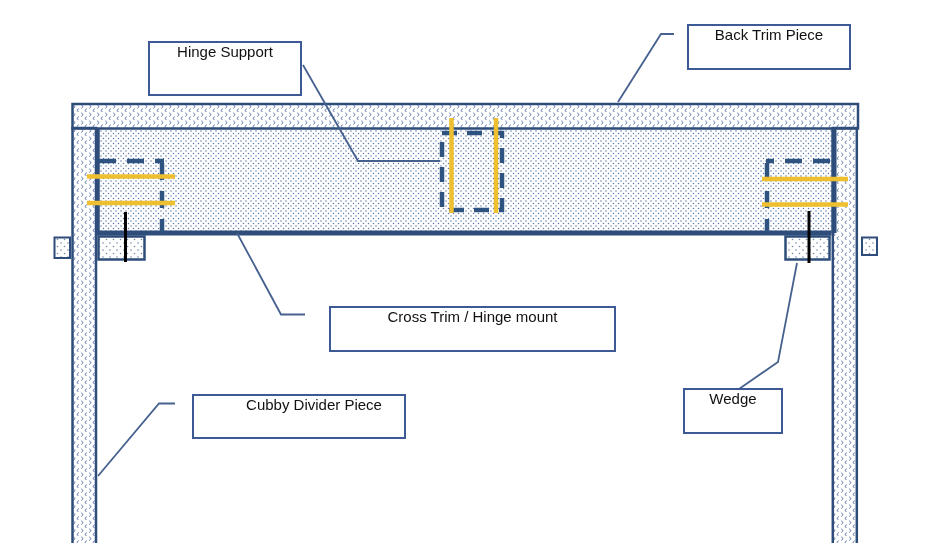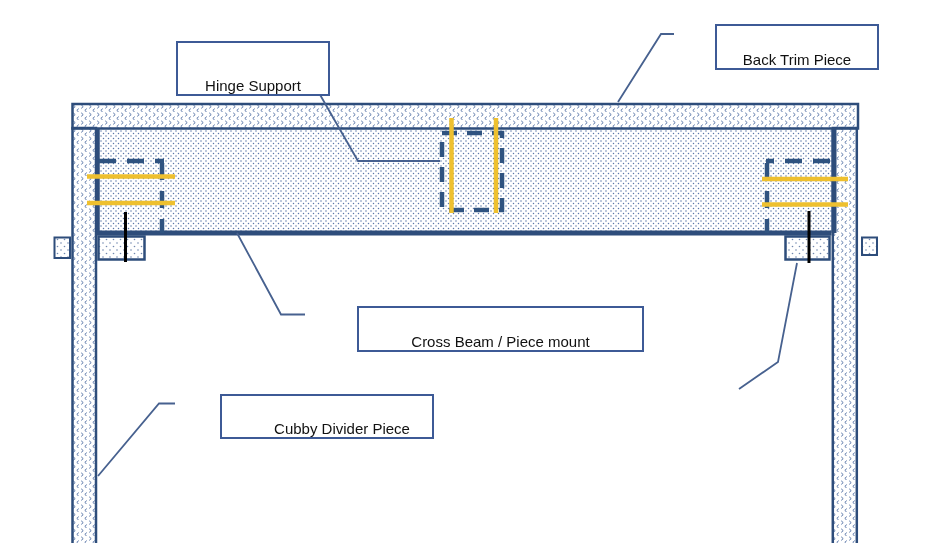--- a/index.html
+++ b/index.html
@@ -8,25 +8,24 @@
     width:932px;height:543px;
     background:#ffffff;
     overflow:hidden;
     font-family:"Liberation Sans", sans-serif;
   }
   #drawing{position:absolute;left:0;top:0;}
   .label-box{
     position:absolute;
     background:#ffffff;
     border:2px solid #3d5a96;
-    display:flex;align-items:flex-end;justify-content:center;
+    display:flex;align-items:flex-start;justify-content:center;
     font-size:15px;color:#111111;
     box-sizing:border-box;
     white-space:nowrap;
-    margin-left:28px;
   }
   .lb-hinge   {left:148px;top:41px; width:154px;height:55px;}
   .lb-trim    {left:687px;top:24px; width:164px;height:46px;}
   .lb-beam    {left:329px;top:306px;width:287px;height:46px;}
   .lb-cubby   {left:192px;top:394px;width:214px;height:45px;padding-left:30px;}
   .lb-wedge   {left:683px;top:388px;width:100px;height:46px;}
 </style>
 </head>
 <body>
 
@@ -84,19 +83,22 @@
     <path d="M797,263 L778,362 L739,389" fill="none" stroke="#47618f" stroke-width="1.8"></path>
   </svg>
 
   <div class="label-box lb-hinge">
     <span>Hinge Support</span>
   </div>
   <div class="label-box lb-trim">
     <span>Back Trim Piece</span>
   </div>
   <div class="label-box lb-beam">
-    <span>Cross Beam / Piece mount</span>
+    <span>Cross Trim / Hinge mount</span>
   </div>
   <div class="label-box lb-cubby">
     <span>Cubby Divider Piece</span>
+  </div>
+  <div class="label-box lb-wedge">
+    <span>Wedge</span>
   </div>
 
 </div>
 
 </body></html>

